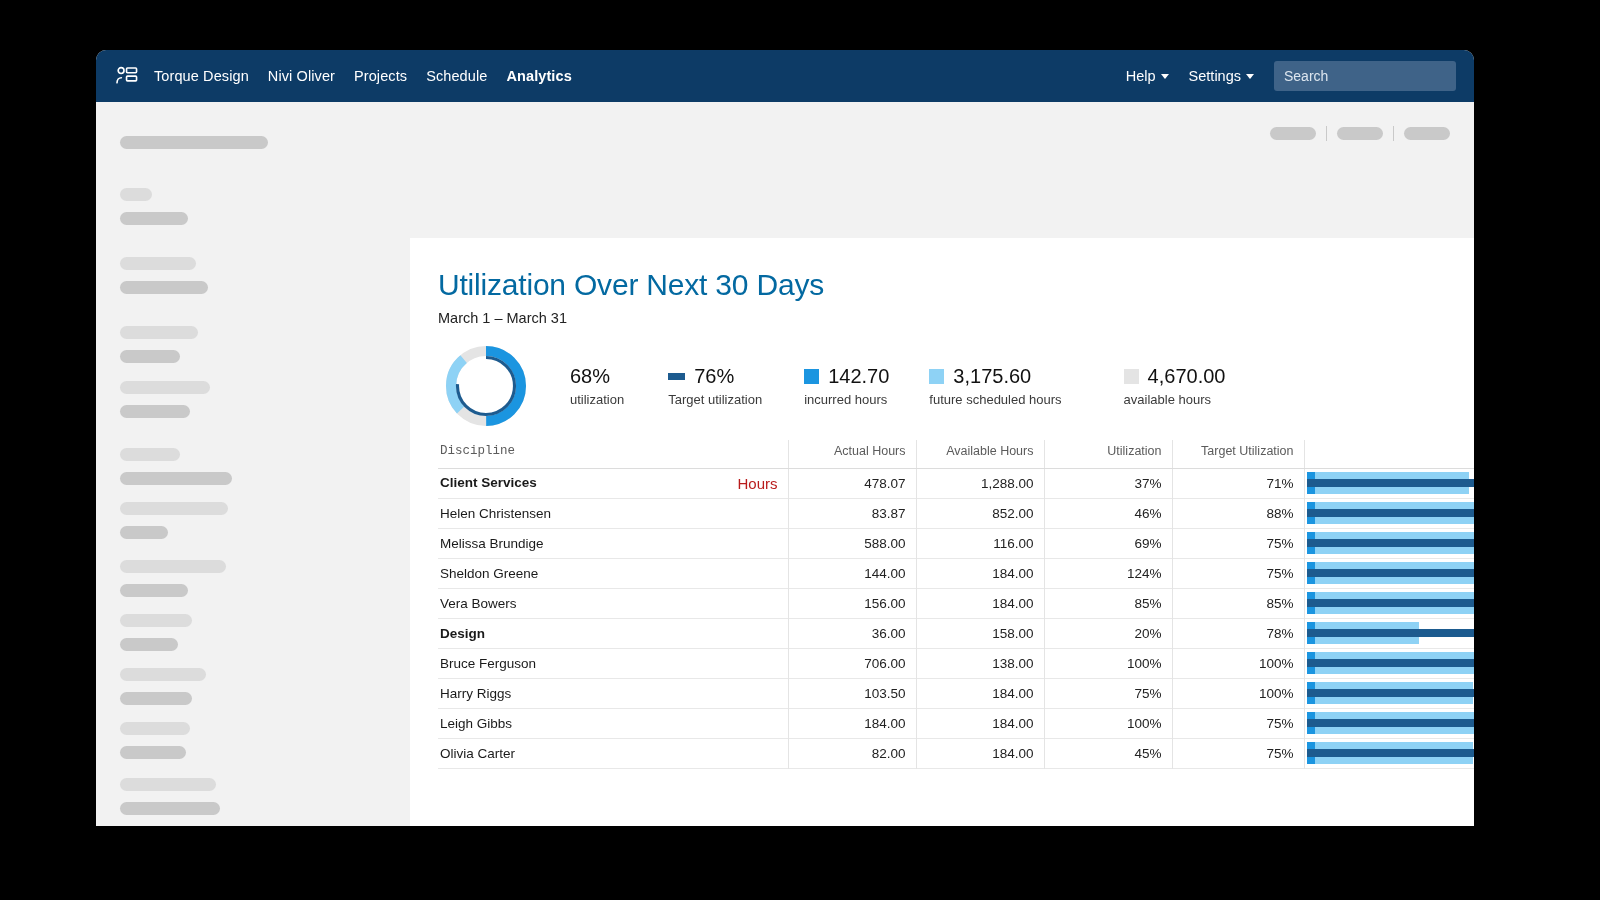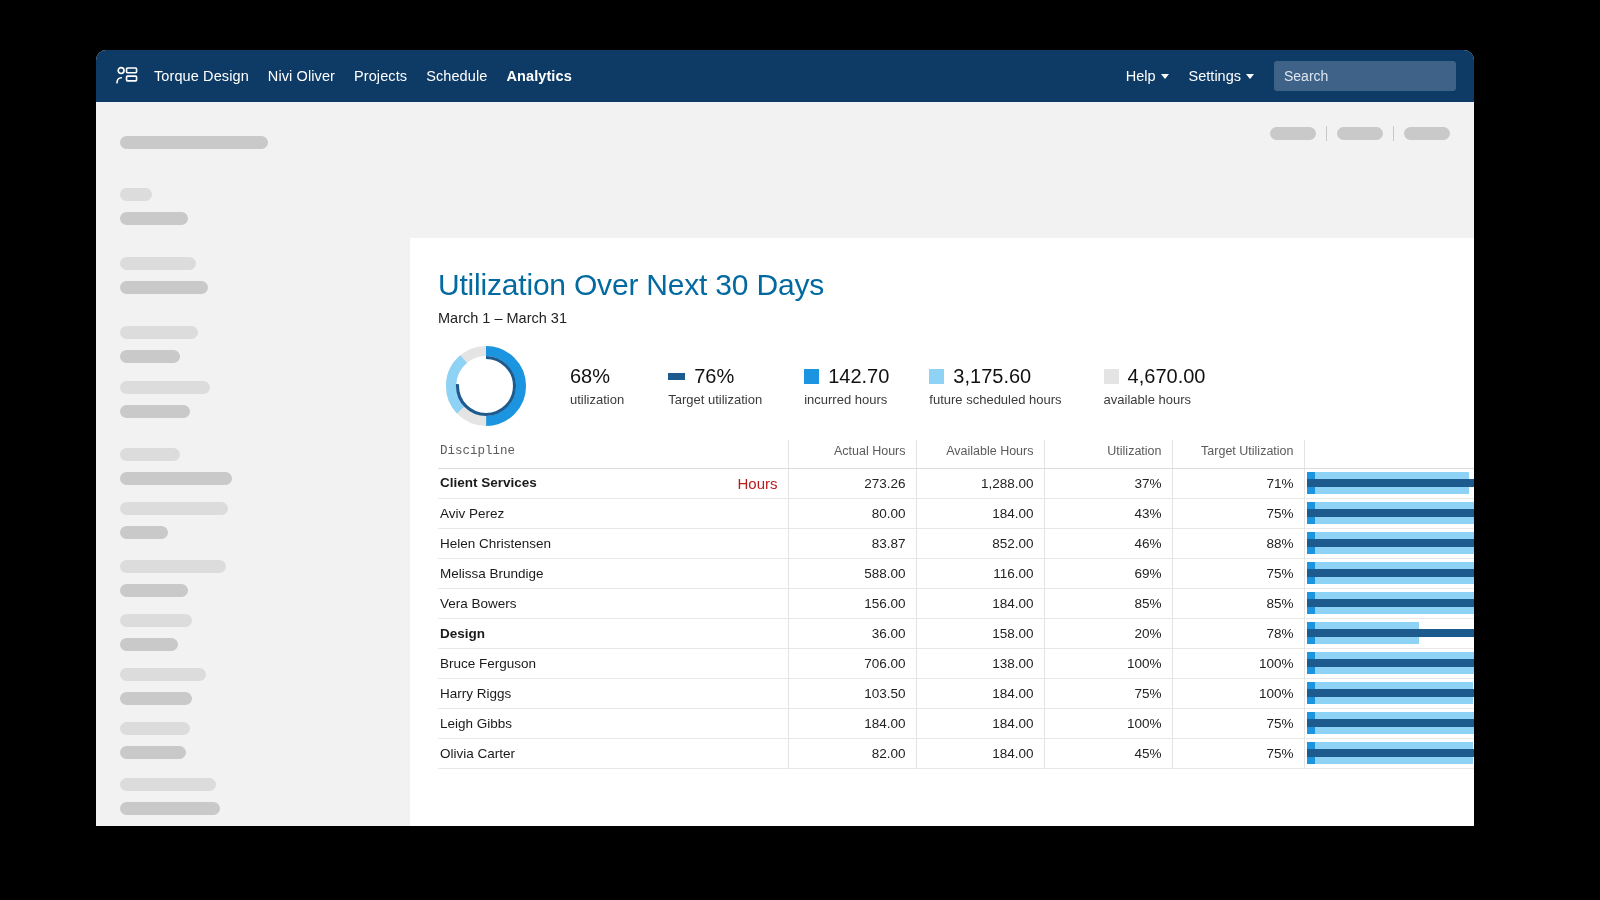--- a/index.html
+++ b/index.html
@@ -117,21 +117,21 @@
   #donut { width: 96px; height: 92px; flex: 0 0 auto; margin-right: 30px; }
   .kpi { display: flex; flex-direction: column; margin-right: 36px; }
   .kpi-top { display: flex; align-items: center; gap: 9px; }
   .kpi-value { font-size: 20px; font-weight: 400; color: #111111; white-space: nowrap; }
   .kpi-label { font-size: 13px; color: #3a3a3a; margin-top: 4px; white-space: nowrap; }
   .swatch { width: 15px; height: 15px; flex: 0 0 auto; }
   .swatch.dash { height: 7px; width: 17px; }
   .kpi.first-kpi { margin-left: 6px; margin-right: 44px; }
   .kpi.k-target { margin-right: 42px; }
   .kpi.k-incurred { margin-right: 40px; }
-  .kpi.k-future { margin-right: 42px; }
+  .kpi.k-future { margin-right: 62px; }
 
   
   #data-table { position: absolute; left: 28px; top: 202px; width: 1106px; }
   table { border-collapse: collapse; width: 1106px; table-layout: fixed; }
   th, td {
     font-size: 13.5px; color: #222222; font-weight: 400;
     padding: 0 10px; height: 30px; vertical-align: middle;
   }
   thead th {
     color: #5b5b5b; font-size: 12.5px;
@@ -330,41 +330,27 @@
             <th class="sep">Utilization</th>
             <th class="sep">Target Utilization</th>
             <th class="col-bar sep">
               
             </th>
           </tr>
         </thead>
         <tbody id="table-body">
             <tr class="group">
               <td class="col-discipline">Client Services<span class="hours-tag">Hours</span></td>
-              <td class="sep">273.26</td>
+              <td class="sep">478.07</td>
               <td class="sep">1,288.00</td>
               <td class="sep">37%</td>
               <td class="sep">71%</td>
               <td class="col-bar sep">
                 <div class="barwrap">
                   <div class="bar-future" style="left: 8px; width: 154px;"></div>
-                  <div class="bar-incurred" style="width: 8px;"></div>
-                  <div class="bar-target" style="width: 198px;"></div>
-                </div>
-              </td>
-            </tr>
-            <tr>
-              <td class="col-discipline">Aviv Perez</td>
-              <td class="sep">80.00</td>
-              <td class="sep">184.00</td>
-              <td class="sep">43%</td>
-              <td class="sep">75%</td>
-              <td class="col-bar sep">
-                <div class="barwrap">
-                  <div class="bar-future" style="left: 8px; width: 179px;"></div>
                   <div class="bar-incurred" style="width: 8px;"></div>
                   <div class="bar-target" style="width: 198px;"></div>
                 </div>
               </td>
             </tr>
             <tr>
               <td class="col-discipline">Helen Christensen</td>
               <td class="sep">83.87</td>
               <td class="sep">852.00</td>
               <td class="sep">46%</td>
@@ -381,20 +367,34 @@
               <td class="col-discipline">Melissa Brundige</td>
               <td class="sep">588.00</td>
               <td class="sep">116.00</td>
               <td class="sep">69%</td>
               <td class="sep">75%</td>
               <td class="col-bar sep">
                 <div class="barwrap">
                   <div class="bar-future" style="left: 8px; width: 179px;"></div>
                   <div class="bar-incurred" style="width: 8px;"></div>
                   <div class="bar-target" style="width: 210px;"></div>
+                </div>
+              </td>
+            </tr>
+            <tr>
+              <td class="col-discipline">Sheldon Greene</td>
+              <td class="sep">144.00</td>
+              <td class="sep">184.00</td>
+              <td class="sep">124%</td>
+              <td class="sep">75%</td>
+              <td class="col-bar sep">
+                <div class="barwrap">
+                  <div class="bar-future" style="left: 8px; width: 252px;"></div>
+                  <div class="bar-incurred" style="width: 8px;"></div>
+                  <div class="bar-target" style="width: 198px;"></div>
                 </div>
               </td>
             </tr>
             <tr>
               <td class="col-discipline">Vera Bowers</td>
               <td class="sep">156.00</td>
               <td class="sep">184.00</td>
               <td class="sep">85%</td>
               <td class="sep">85%</td>
               <td class="col-bar sep">

